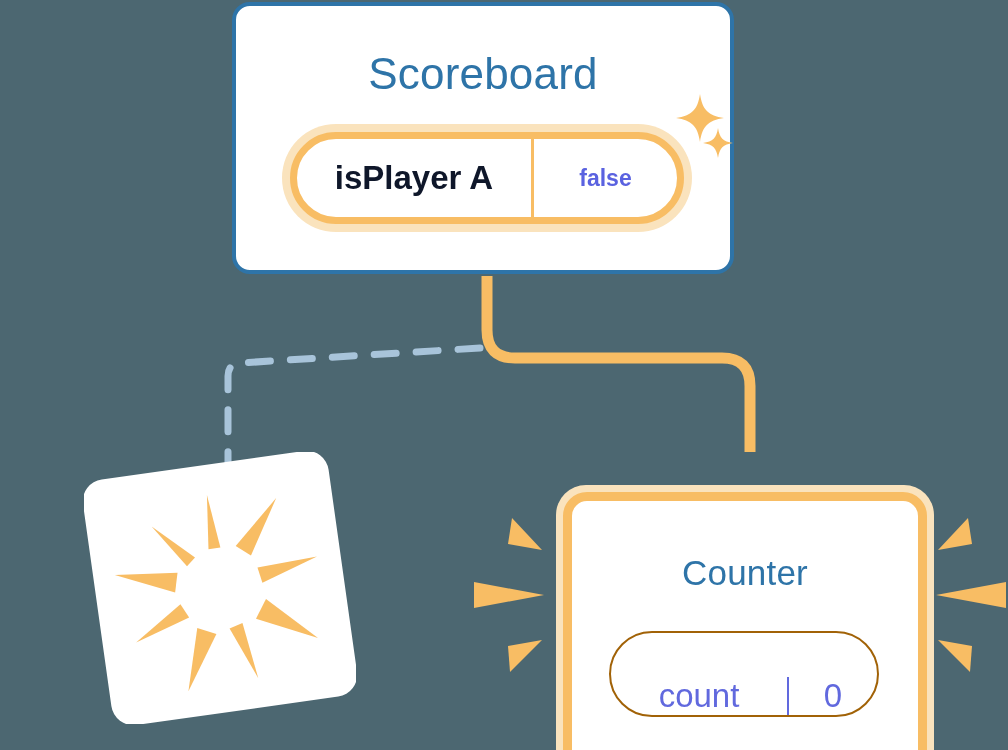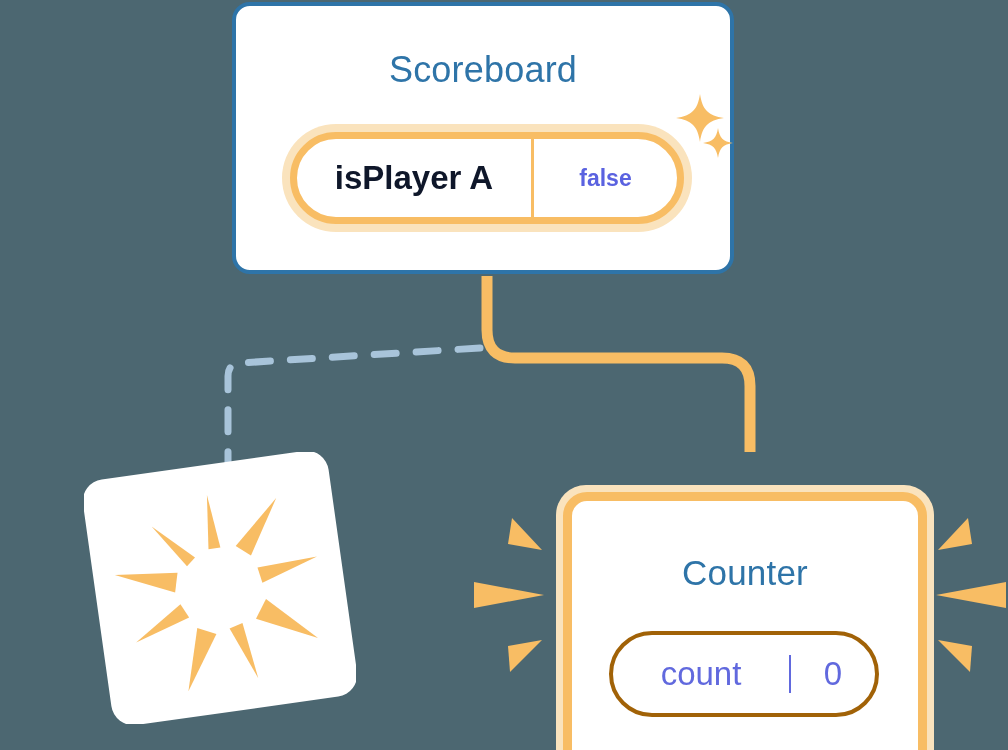--- a/index.html
+++ b/index.html
@@ -19,21 +19,21 @@
     position:absolute;left:232px;top:2px;width:502px;height:272px;
     background:#ffffff;
     border:4px solid #2e74a8;
     border-radius:18px;
     box-sizing:border-box;
     z-index:5;
   }
   .title-blue{
     text-align:center;
     color:#2e74a8;
-    font-size:36px;
+    font-size:44px;
     font-weight:400;
     letter-spacing:.2px;
     line-height:1;
   }
   .card-scoreboard .title-blue{margin-top:46px;}
 
   
   .pill-amber{
     position:absolute;left:46px;top:118px;width:410px;height:108px;
     box-sizing:border-box;
@@ -84,24 +84,24 @@
     border:9px solid #f8bd64;  
     background:#ffffff;
     position:relative;
   }
   .card-counter .title-blue{margin-top:54px;font-size:35px;}
 
   
   .pill-thin{
     position:absolute;left:37px;top:130px;width:270px;height:86px;
     box-sizing:border-box;
-    border:4px solid #a16207;
+    border:2px solid #a16207;
     border-radius:999px;
     background:#ffffff;
-    display:flex;align-items:center;
+    display:flex;align-items:flex-end;
   }
   .pill-thin-key{
     flex:0 0 176px;
     display:flex;align-items:center;justify-content:center;
     color:#6169de;font-size:33px;
     border-right:2px solid #6169de;
   }
   .pill-thin-val{
     flex:1;
     display:flex;align-items:center;justify-content:center;

